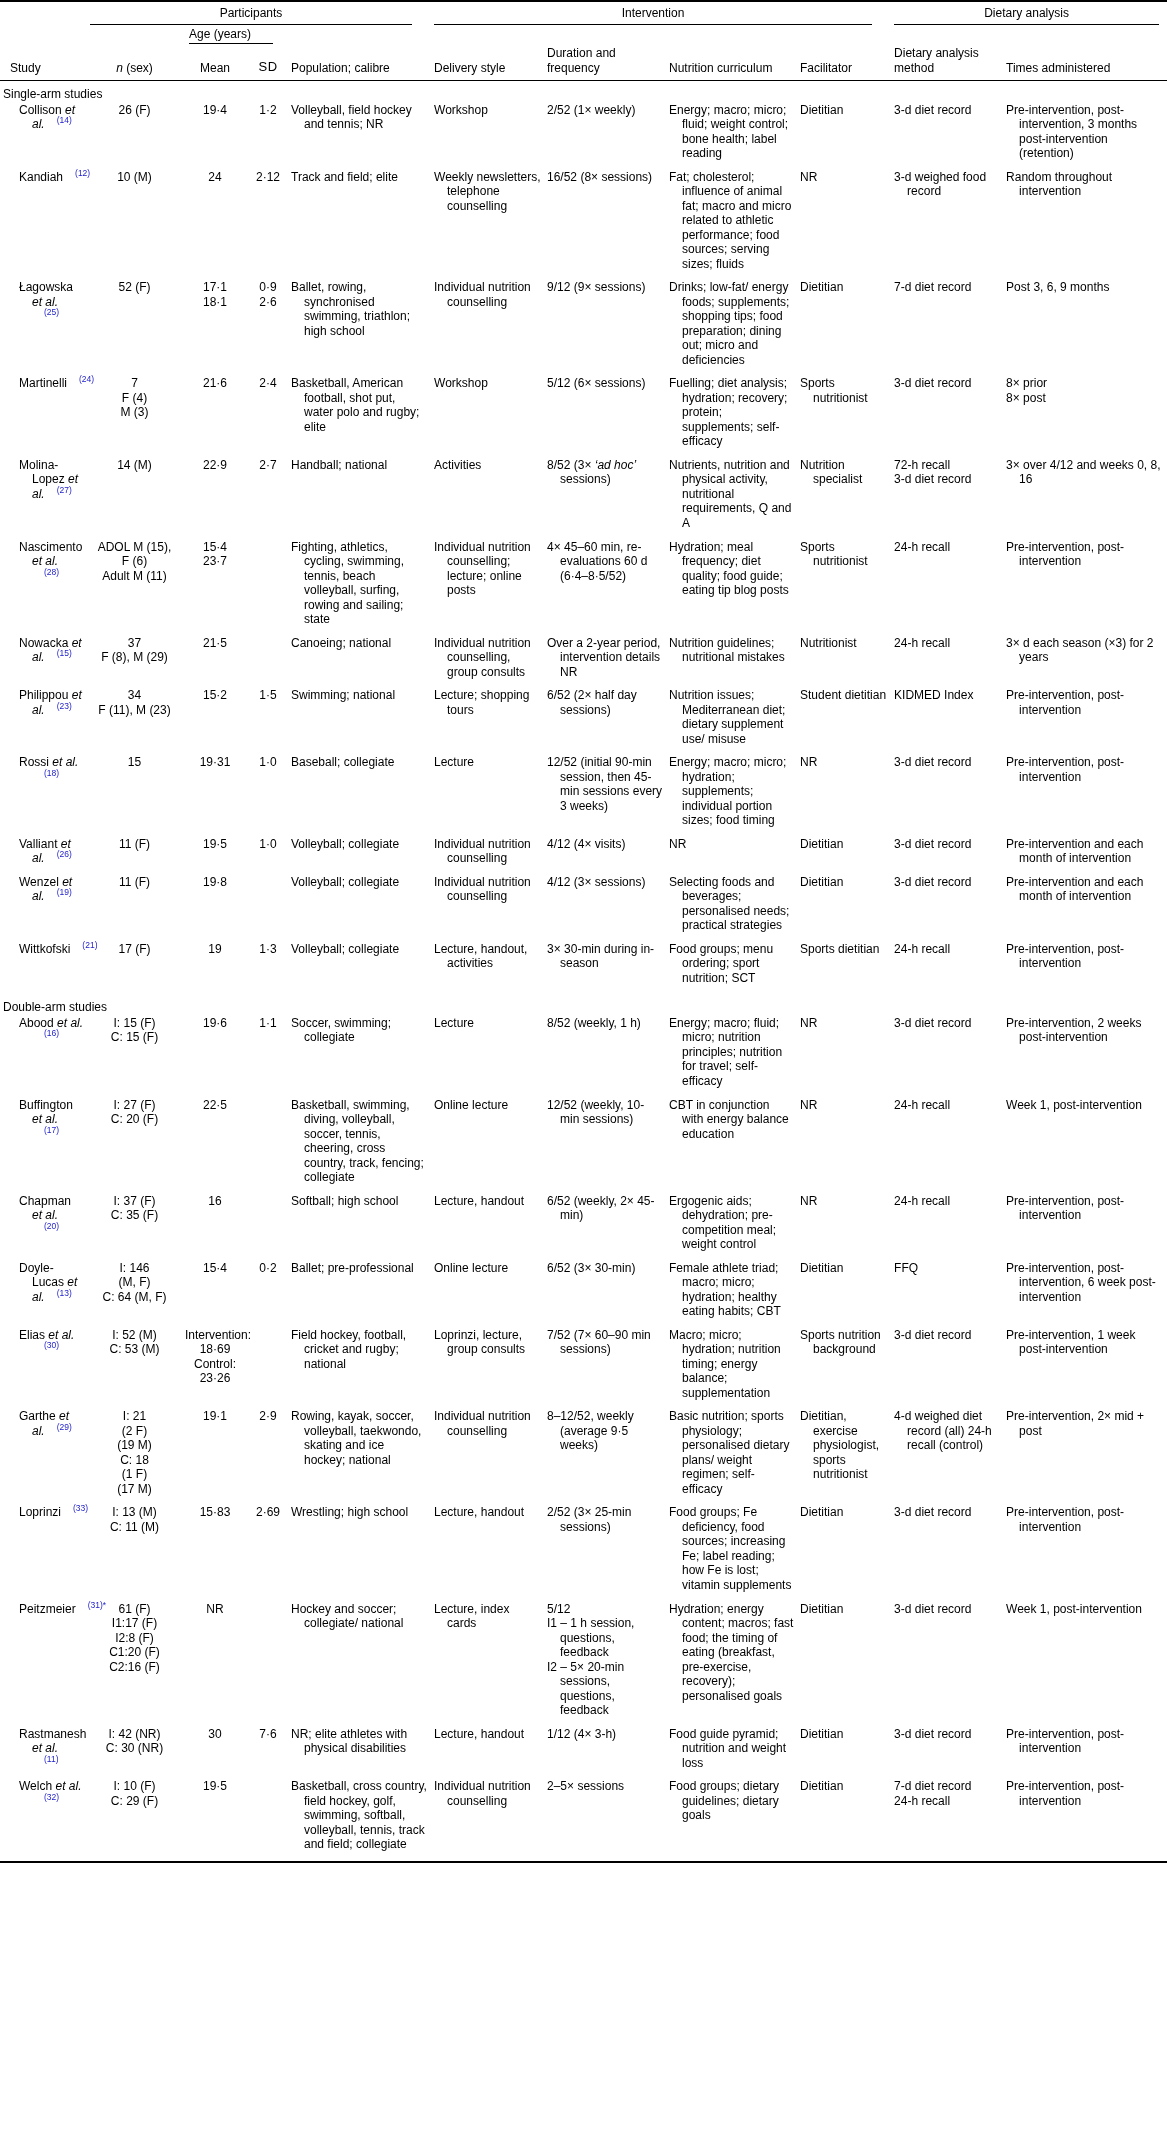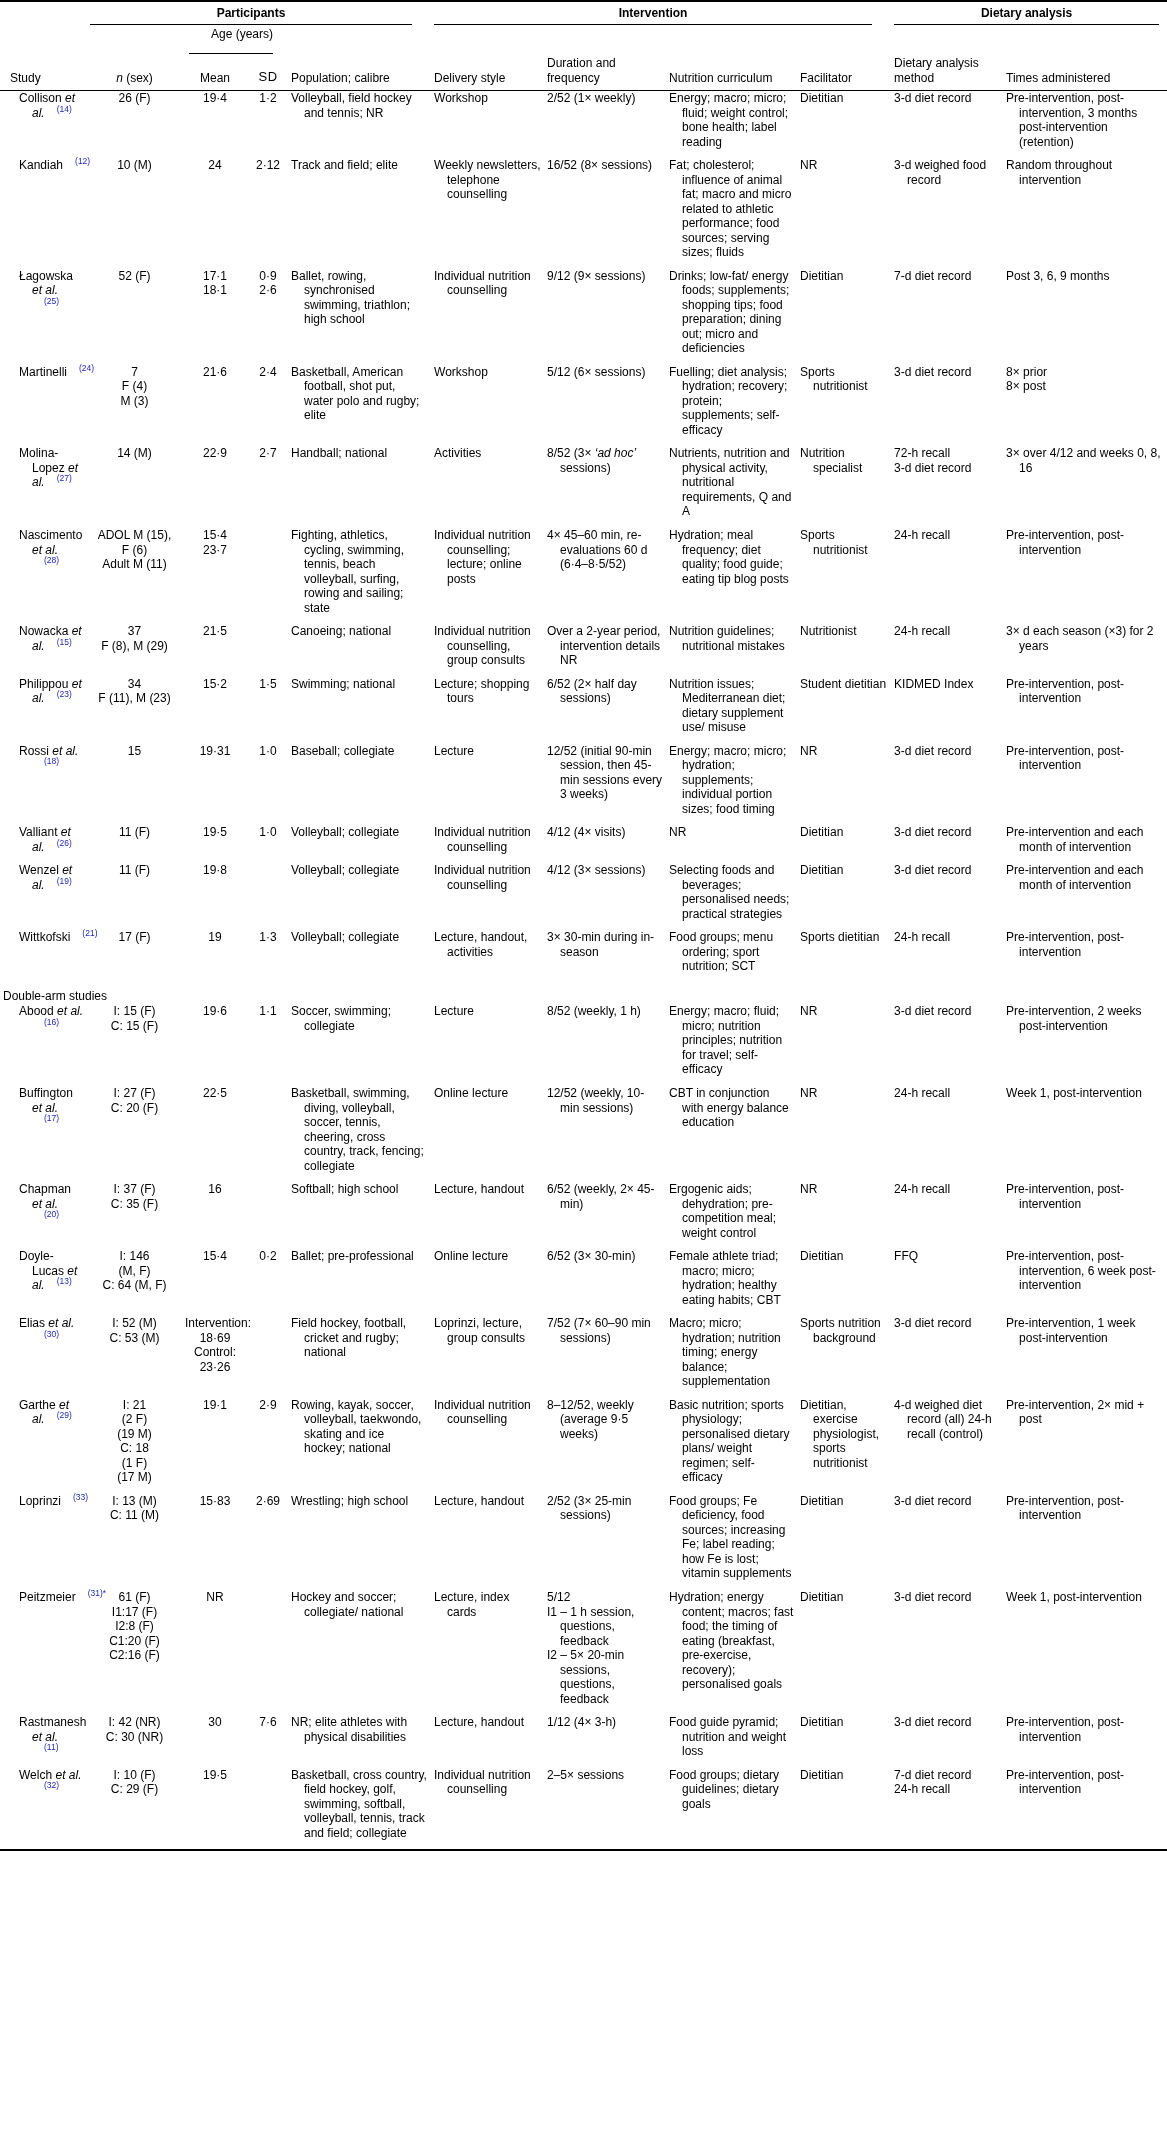--- a/index.html
+++ b/index.html
@@ -23,31 +23,31 @@
     border-bottom:2px solid var(--ink);
   }
   td,th{
     box-sizing:border-box;
     vertical-align:top;
     font-weight:normal;
     text-align:left;
     padding:0 6px 0 0;
   }
   thead th{vertical-align:bottom;}
-  tr.grp-row th{padding-top:4px;font-weight:bold;}
+  tr.grp-row th{padding-top:4px;}
   .grp-inner{
     text-align:center;
     border-bottom:1px solid var(--ink);
     padding-bottom:3px;
     margin-right:16px;
   }
   .age-inner{
-    text-align:right;
+    text-align:left;
     border-bottom:1px solid var(--ink);
-    padding-bottom:12px;
+    padding-bottom:2px;
     margin:2px 12px 0 4px;
   }
   tr.cols-row th{
     border-bottom:1.5px solid var(--ink);
     padding-bottom:5px;
     padding-top:2px;
   }
   tr.cols-row th.c-center{text-align:center;}
   th.first,td.first{padding-left:10px;}
   .sc{font-size:13px;letter-spacing:.4px;}
@@ -112,20 +112,23 @@
       <th>Population; calibre</th>
       <th>Delivery style</th>
       <th>Duration and frequency</th>
       <th>Nutrition curriculum</th>
       <th>Facilitator</th>
       <th>Dietary analysis method</th>
       <th>Times administered</th>
     </tr>
   </thead>
   <tbody>
+      <tr class="section-row">
+        <td colspan="11">Single-arm studies</td>
+      </tr>
       <tr>
         <td class="first c-study">
           <div class="hang">Collison<span class="it"> et al.</span><sup class="ref">(14)</sup></div>
         </td>
         <td class="c-center">
           <div class="ln">26 (F)</div>
         </td>
         <td class="c-center">
           <div class="ln">19·4</div>
         </td>

